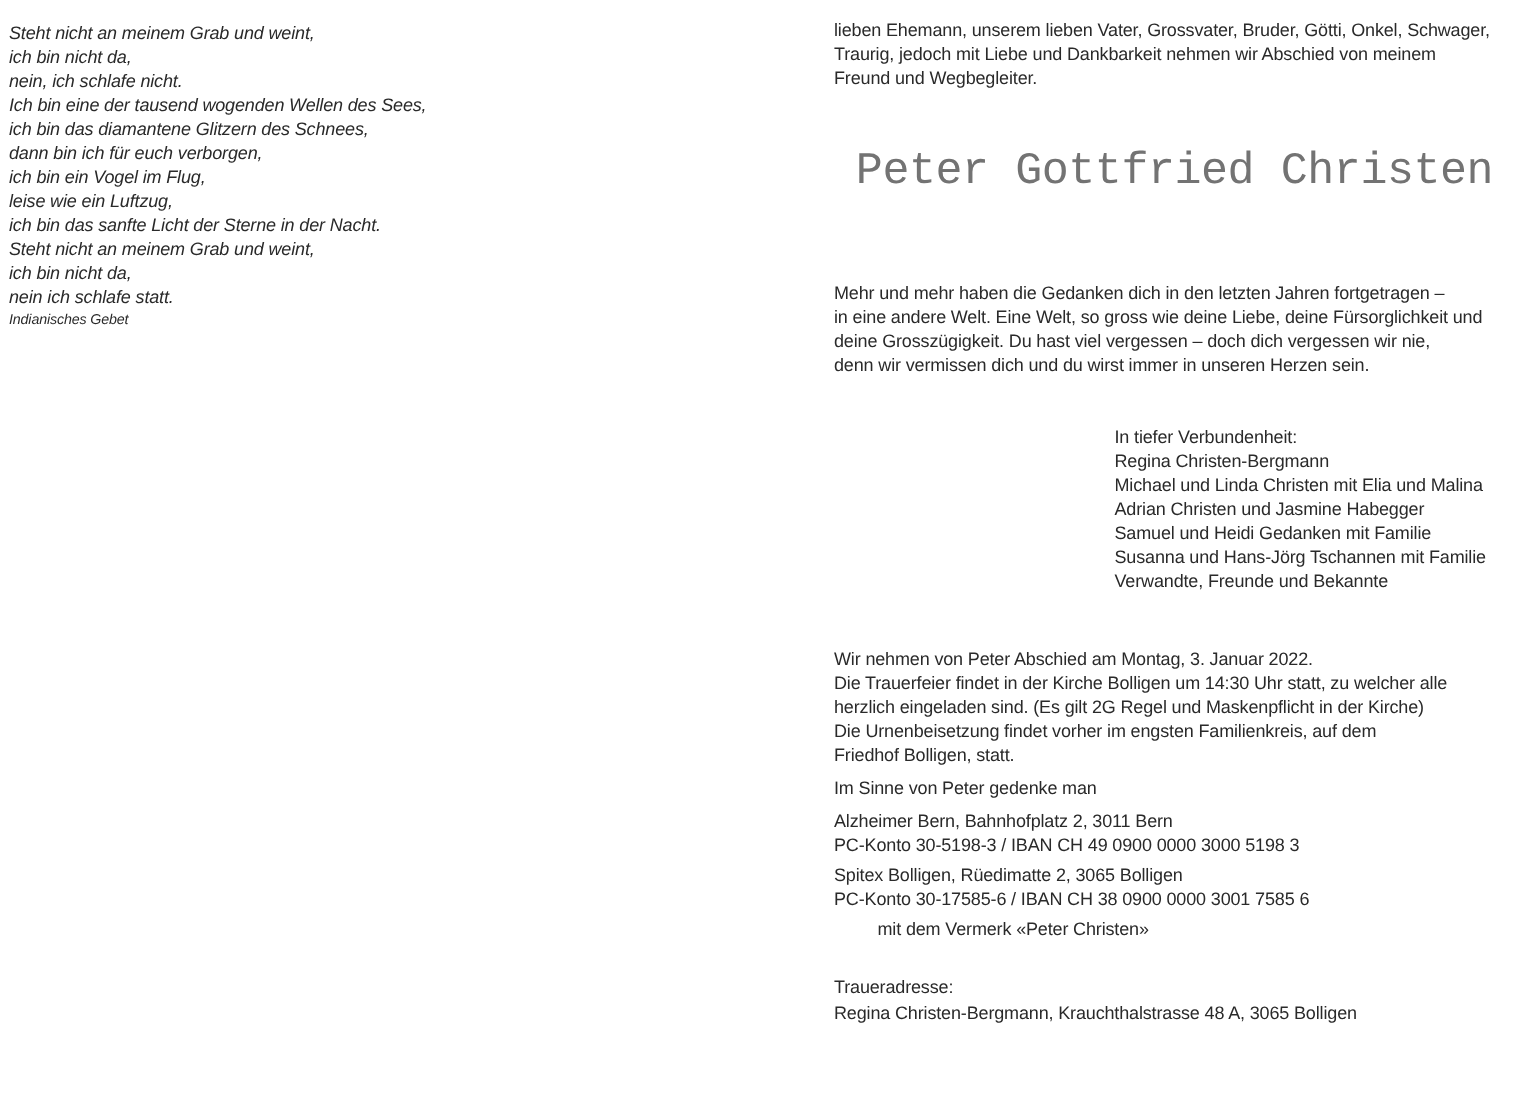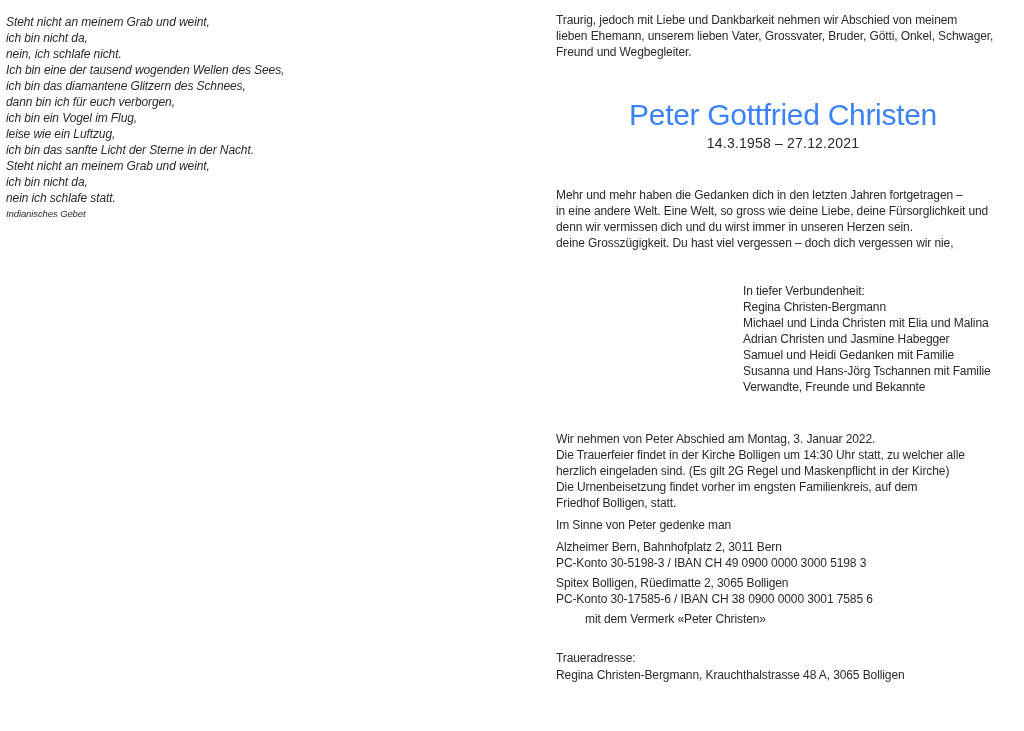--- a/index.html
+++ b/index.html
@@ -42,21 +42,22 @@
     line-height: 16px;
     white-space: nowrap;
   }
   .intro      { top: 12px; }
   .name-block { top: 97px; text-align: center; white-space: nowrap; }
   .deceased-name {
     font-size: 30px;
     font-weight: 300;
     line-height: 36px;
     letter-spacing: -0.3px;
-    color: #3b82f6;
+    color: #737373;
+    font-family: Liberation Mono, monospace;
   }
   .life-dates {
     font-size: 14px;
     line-height: 18px;
     margin-top: 1px;
     letter-spacing: 0.2px;
   }
   .tribute  { top: 187px; }
   .family   { position: absolute; left: 743px; top: 283px; font-size: 12px; line-height: 16px; white-space: nowrap; }
   .funeral  { top: 431px; }
@@ -81,35 +82,34 @@
     <div class="poem-line">ich bin ein Vogel im Flug,</div>
     <div class="poem-line">leise wie ein Luftzug,</div>
     <div class="poem-line">ich bin das sanfte Licht der Sterne in der Nacht.</div>
     <div class="poem-line">Steht nicht an meinem Grab und weint,</div>
     <div class="poem-line">ich bin nicht da,</div>
     <div class="poem-line">nein ich schlafe statt.</div>
     <div class="poem-attribution">Indianisches Gebet</div>
   </div>
 
   <div class="rcol intro">
+    <div>lieben Ehemann, unserem lieben Vater, Grossvater, Bruder, Götti, Onkel, Schwager,</div>
     <div>Traurig, jedoch mit Liebe und Dankbarkeit nehmen wir Abschied von meinem</div>
-    <div>lieben Ehemann, unserem lieben Vater, Grossvater, Bruder, Götti, Onkel, Schwager,</div>
     <div>Freund und Wegbegleiter.</div>
   </div>
 
   <div class="rcol name-block">
     <div class="deceased-name">Peter Gottfried Christen</div>
-    <div class="life-dates">14.3.1958 – 27.12.2021</div>
   </div>
 
   <div class="rcol tribute">
     <div>Mehr und mehr haben die Gedanken dich in den letzten Jahren fortgetragen –</div>
     <div>in eine andere Welt. Eine Welt, so gross wie deine Liebe, deine Fürsorglichkeit und</div>
+    <div>deine Grosszügigkeit. Du hast viel vergessen – doch dich vergessen wir nie,</div>
     <div>denn wir vermissen dich und du wirst immer in unseren Herzen sein.</div>
-    <div>deine Grosszügigkeit. Du hast viel vergessen – doch dich vergessen wir nie,</div>
   </div>
 
   <div class="family">
     <div>In tiefer Verbundenheit:</div>
     <div>Regina Christen-Bergmann</div>
     <div>Michael und Linda Christen mit Elia und Malina</div>
     <div>Adrian Christen und Jasmine Habegger</div>
     <div>Samuel und Heidi Gedanken mit Familie</div>
     <div>Susanna und Hans-Jörg Tschannen mit Familie</div>
     <div>Verwandte, Freunde und Bekannte</div>

